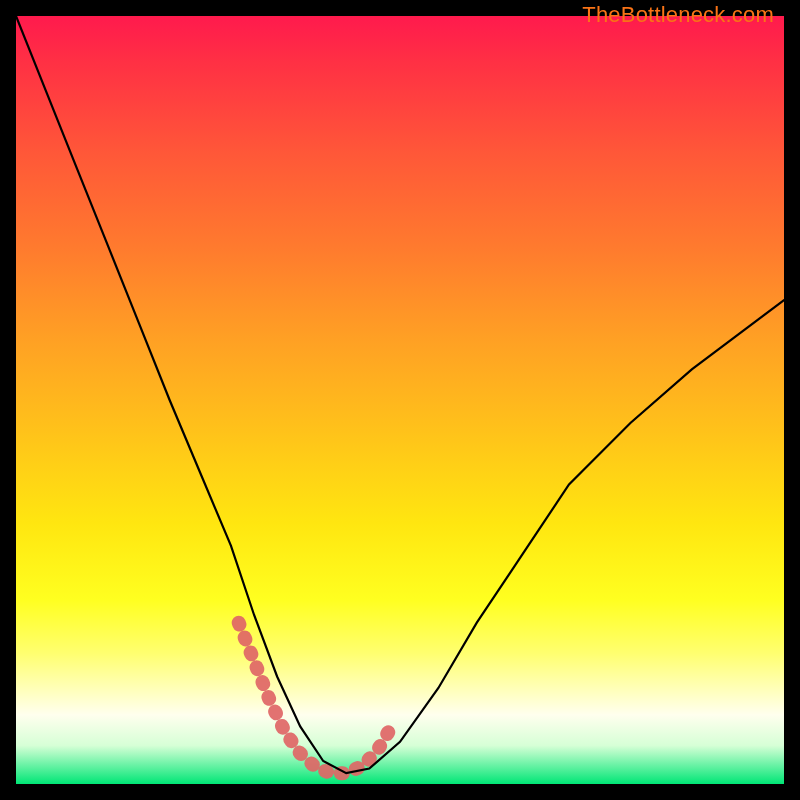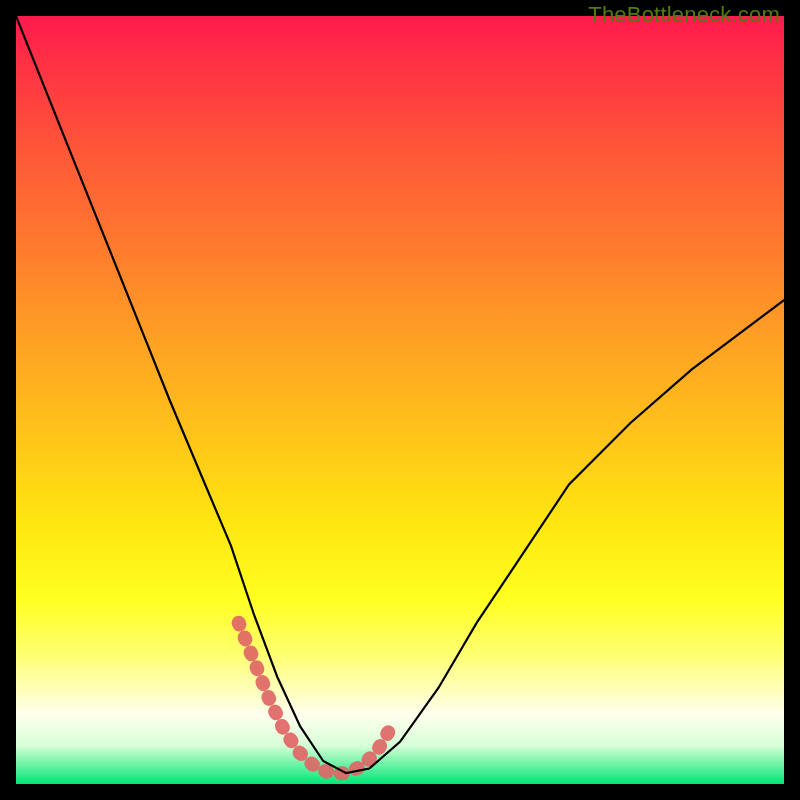--- a/index.html
+++ b/index.html
@@ -27,25 +27,25 @@
       #ffff20 76%,
       #ffff70 83%,
       #ffffee 91%,
       #d6ffd6 95%,
       #00e676 100%
     );
   }
   .watermark {
     position: absolute;
     top: 2px;
-    right: 20px;
+    right: 26px;
     font-family: Arial, Helvetica, sans-serif;
     font-size: 22px;
     font-weight: 500;
-    color: #4d7c0f;
+    color: #f97316;
     letter-spacing: 0.2px;
     user-select: none;
   }
   svg.curves {
     position: absolute;
     left: 0; top: 0;
     width: 768px; height: 768px;
   }
   .curve-main {
     fill: none;

